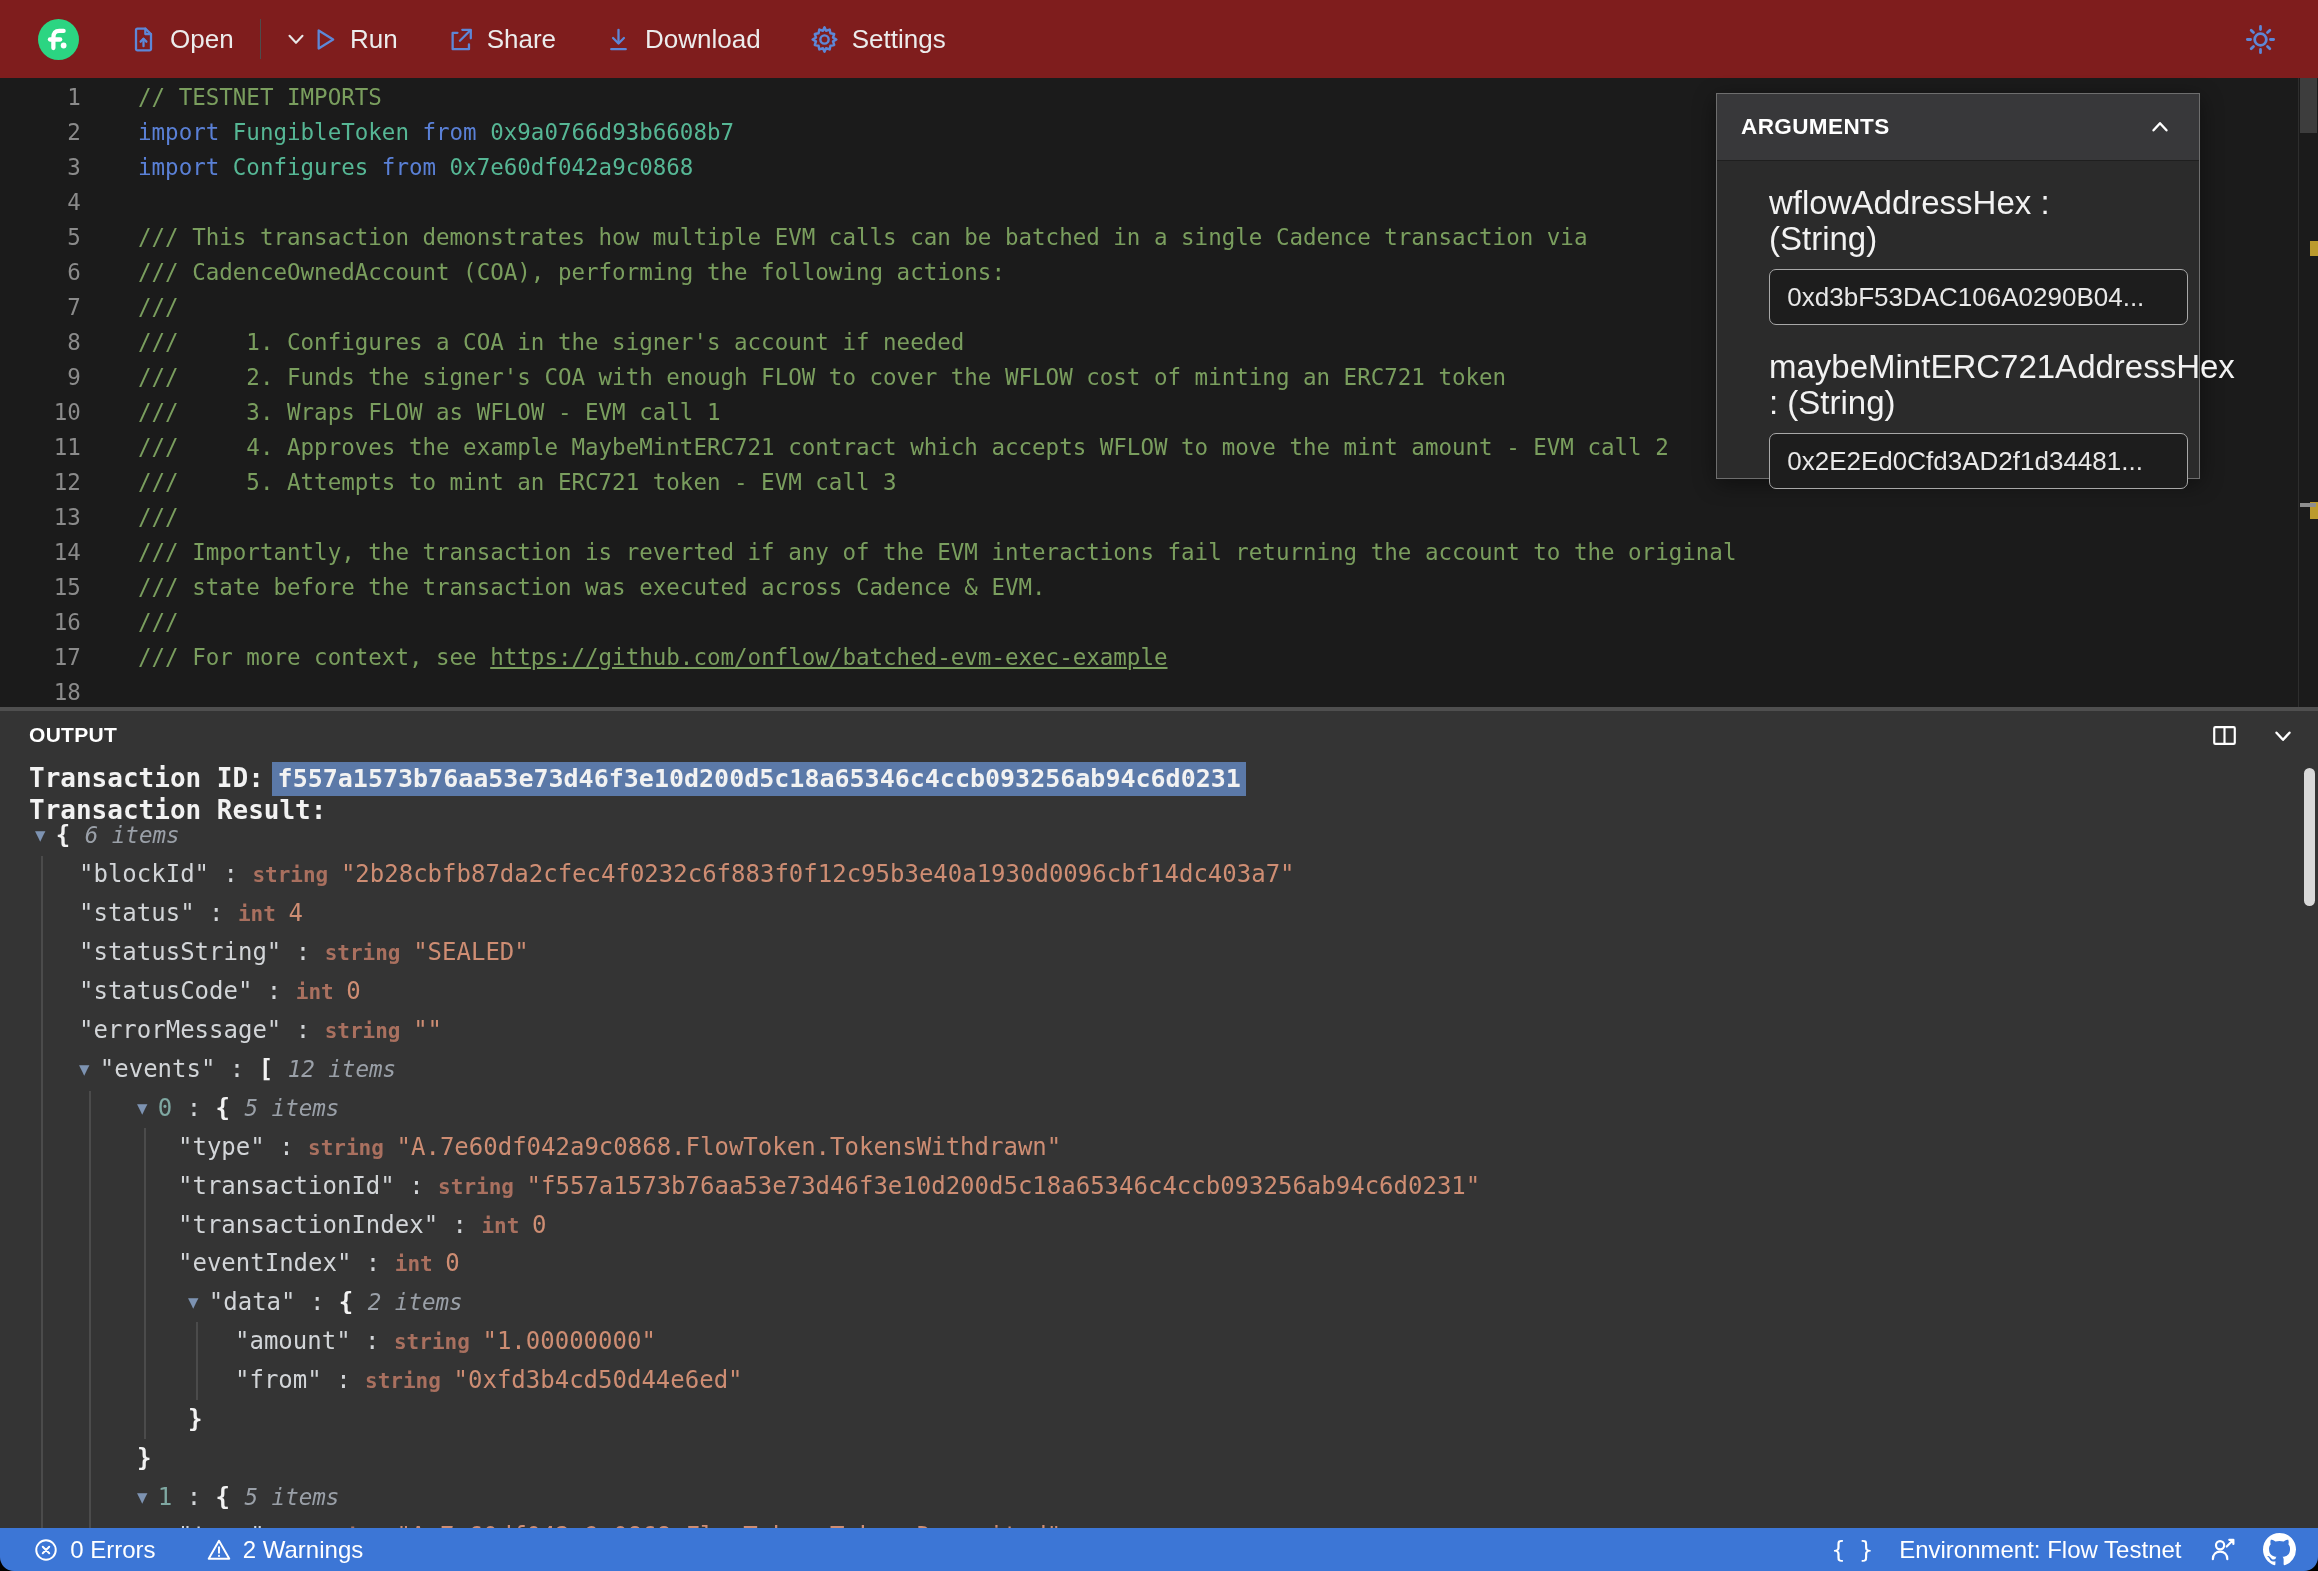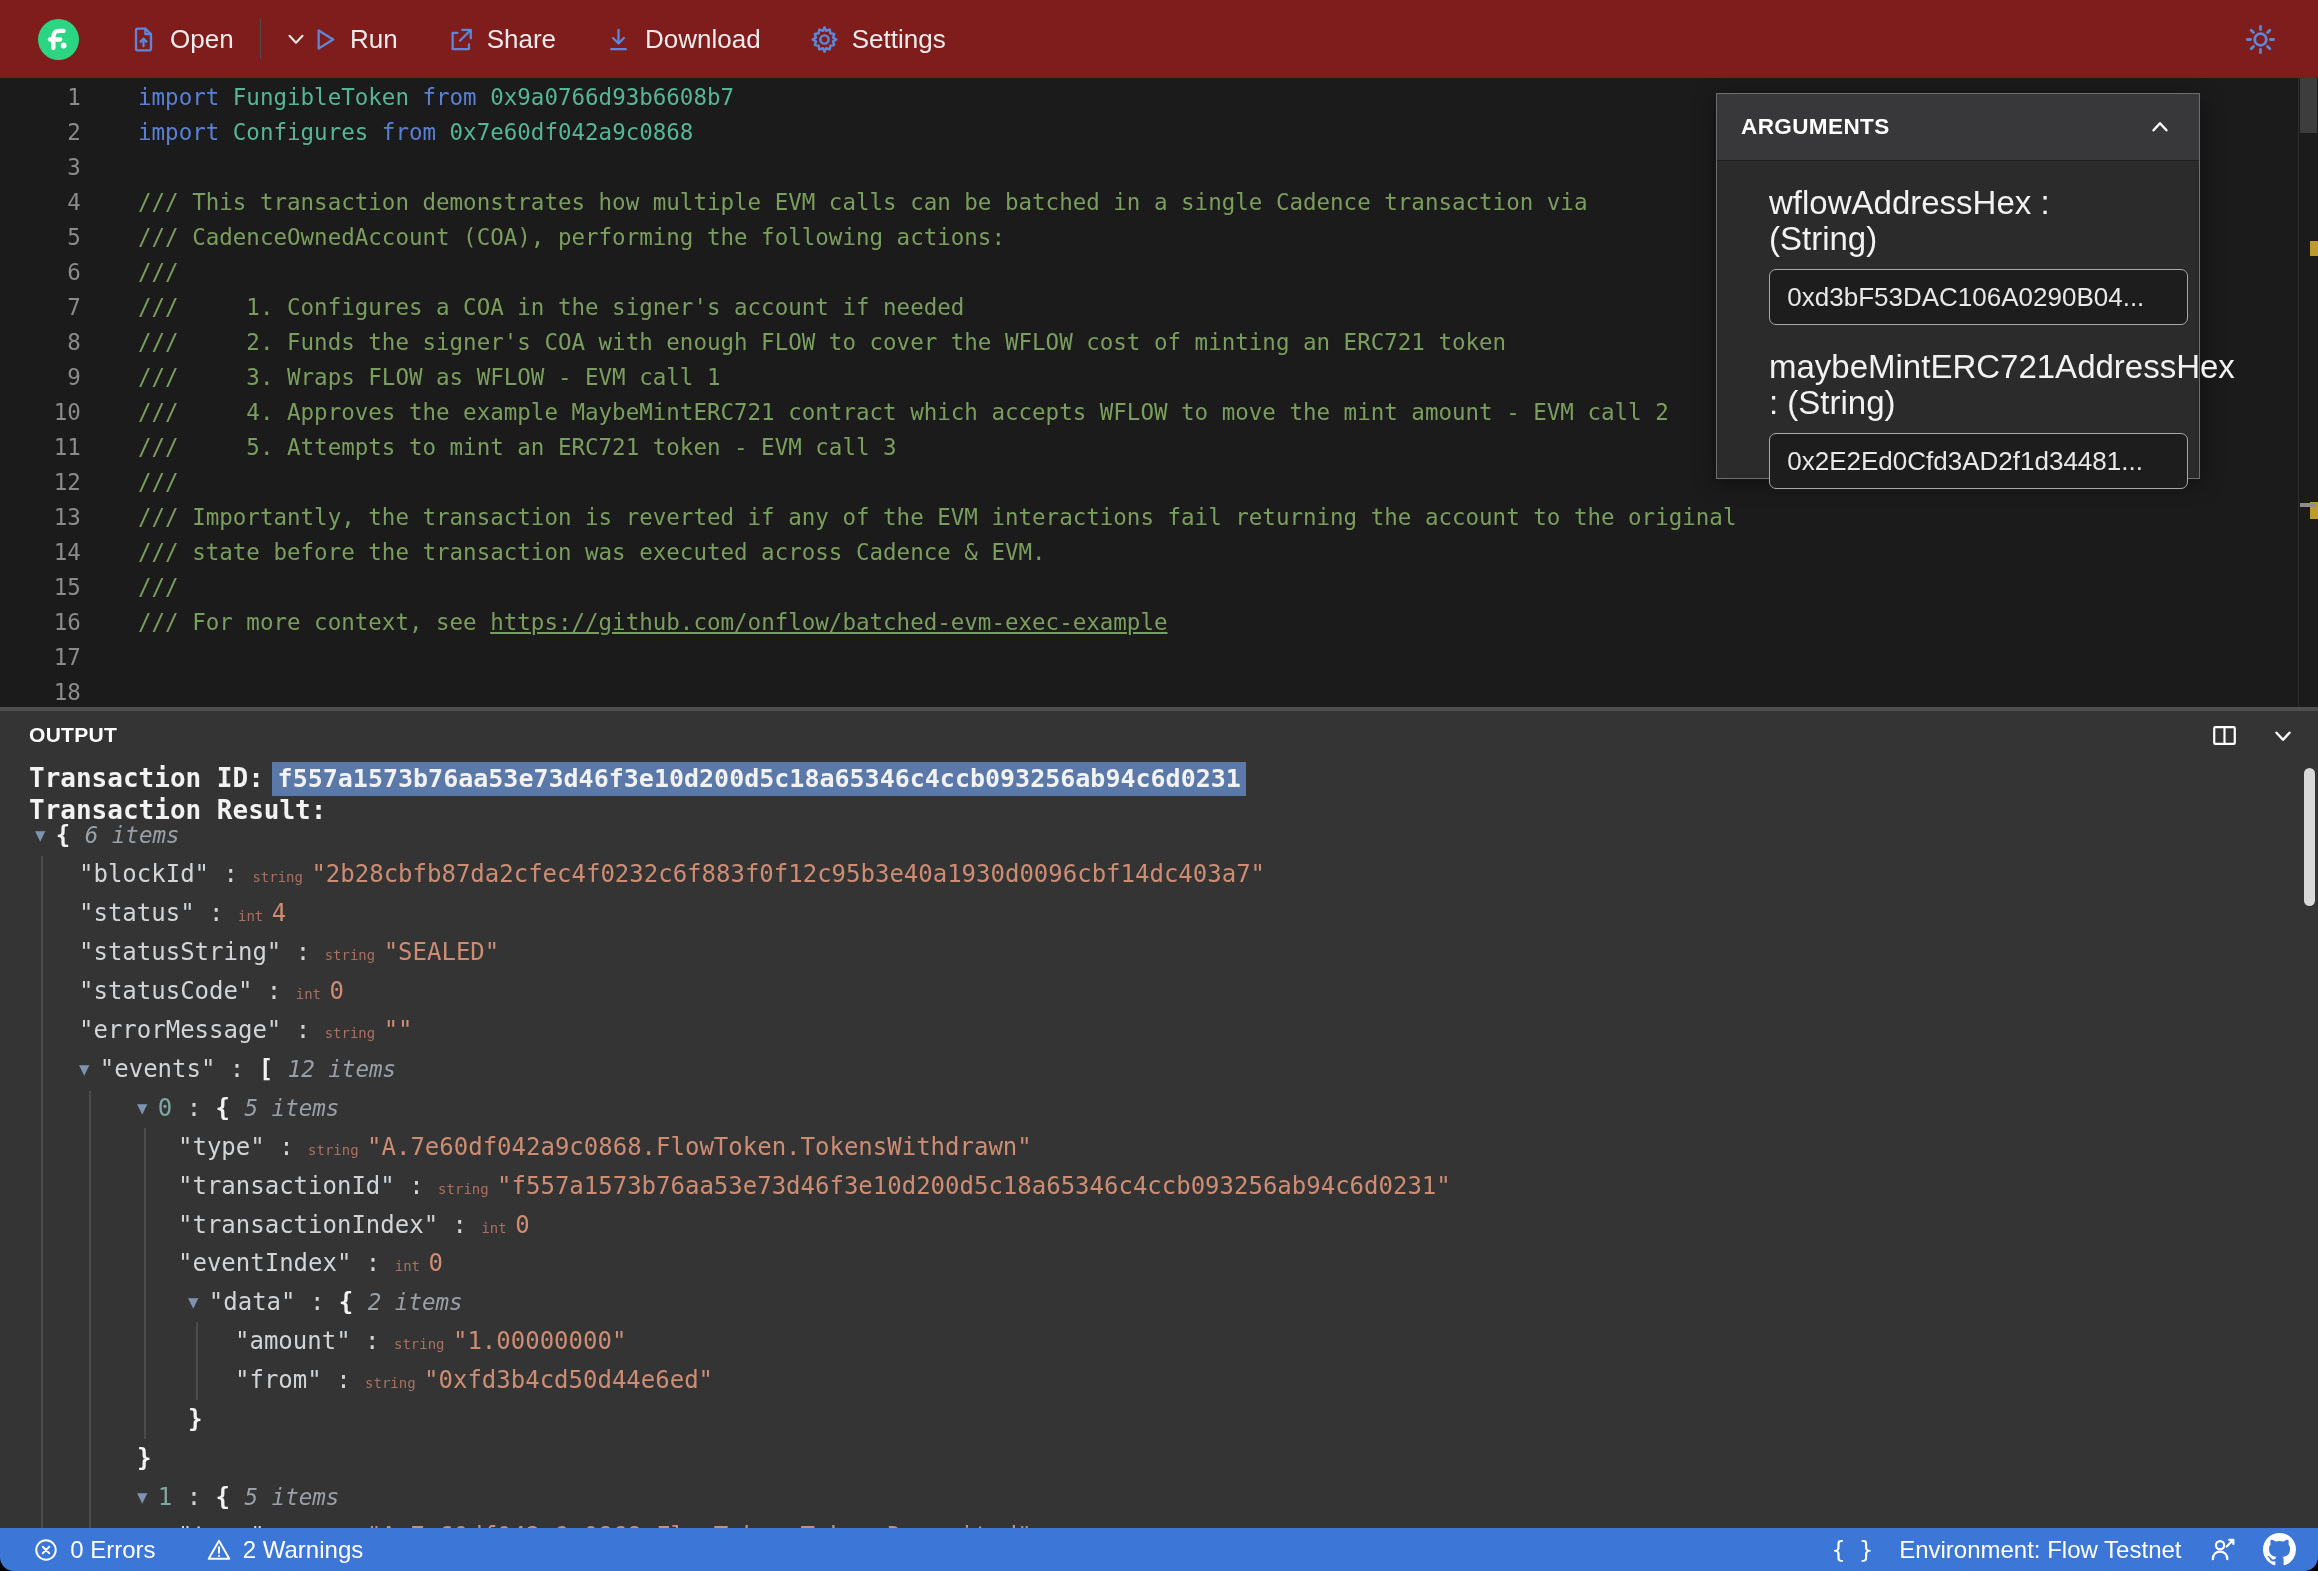--- a/index.html
+++ b/index.html
@@ -54,21 +54,21 @@
   .out-icons{position:absolute;right:22.5px;top:10.4px;display:flex;gap:31px;align-items:center;}
   .tx-line{position:absolute;left:29px;color:#f2f2f2;font-size:26px;font-weight:bold;white-space:pre;}
   .tx-id-val{font-weight:bold;font-size:25px;background:#5b79a8;padding:1.7px 5.2px 2.6px 5.2px;margin-left:8.6px;text-align:right;}
   .tree{position:absolute;inset:0;}
   .tree-row{position:absolute;height:39px;line-height:39px;white-space:pre;font-size:24px;}
   .tp-tri{color:#7d93b2;font-size:17.3px;vertical-align:1.7px;padding-right:10.4px;}
   .tp-punc{color:#f2f2f2;font-weight:bold;}
   .tp-items{color:#9aa0a8;font-style:italic;font-size:22.5px;}
   .tp-key{color:#d2d5d8;}
   .tp-col{color:#d2d5d8;}
-  .tp-typ{color:#a9705f;font-size:14px;}
+  .tp-typ{color:#a9705f;font-size:21px;font-weight:bold;}
   .tp-str{color:#ce8d73;}
   .tp-num{color:#ce8d73;}
   .tp-idx{color:#7fa8a2;}
   .guide{position:absolute;width:1.7px;background:#4b4b4b;}
   .out-scroll{position:absolute;right:2.6px;top:57px;width:11.2px;height:138px;background:#d9d9d9;border-radius:6px;}
 
   
   .statusbar{position:absolute;left:0;top:1528px;width:100%;height:43px;background:#3c76d6;
     border-radius:0 0 12px 12px;display:flex;align-items:center;color:#fff;font-size:24px;
     padding:0 22.5px 0 33px;box-sizing:border-box;}
@@ -163,20 +163,21 @@
         <div class="code-row">11</div>
         <div class="code-row">12</div>
         <div class="code-row">13</div>
         <div class="code-row">14</div>
         <div class="code-row">15</div>
         <div class="code-row">16</div>
         <div class="code-row">17</div>
         <div class="code-row">18</div>
       </div>
     <div class="code-lines">
+        <div class="code-row"><span class="tok-c">// TESTNET IMPORTS</span></div>
         <div class="code-row"><span class="tok-k">import </span><span class="tok-t">FungibleToken </span><span class="tok-k">from </span><span class="tok-t">0x9a0766d93b6608b7</span></div>
         <div class="code-row"><span class="tok-k">import </span><span class="tok-t">Configures </span><span class="tok-k">from </span><span class="tok-t">0x7e60df042a9c0868</span></div>
         <div class="code-row"></div>
         <div class="code-row"><span class="tok-c">/// This transaction demonstrates how multiple EVM calls can be batched in a single Cadence transaction via</span></div>
         <div class="code-row"><span class="tok-c">/// CadenceOwnedAccount (COA), performing the following actions:</span></div>
         <div class="code-row"><span class="tok-c">///</span></div>
         <div class="code-row"><span class="tok-c">///     1. Configures a COA in the signer's account if needed</span></div>
         <div class="code-row"><span class="tok-c">///     2. Funds the signer's COA with enough FLOW to cover the WFLOW cost of minting an ERC721 token</span></div>
         <div class="code-row"><span class="tok-c">///     3. Wraps FLOW as WFLOW - EVM call 1</span></div>
         <div class="code-row"><span class="tok-c">///     4. Approves the example MaybeMintERC721 contract which accepts WFLOW to move the mint amount - EVM call 2</span></div>

